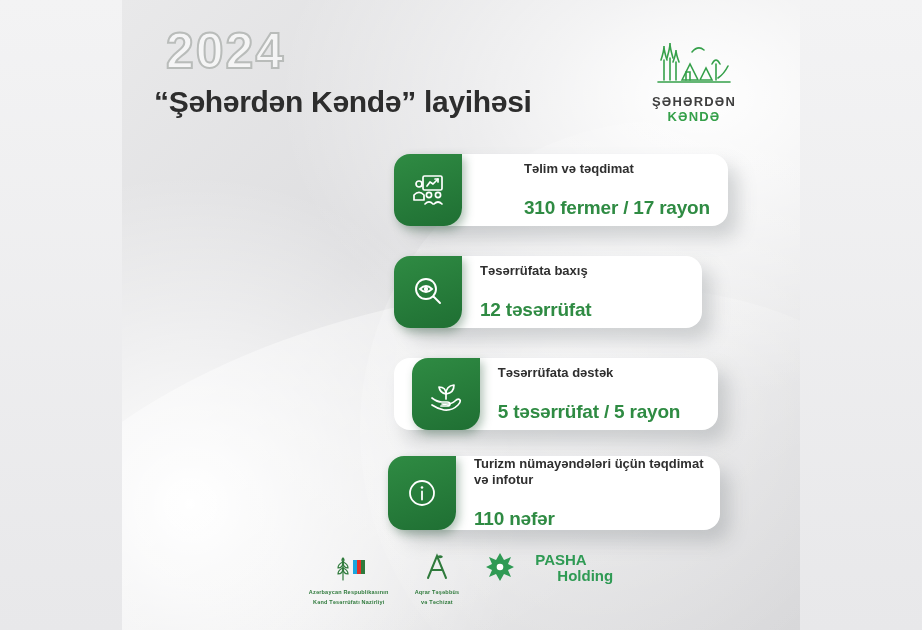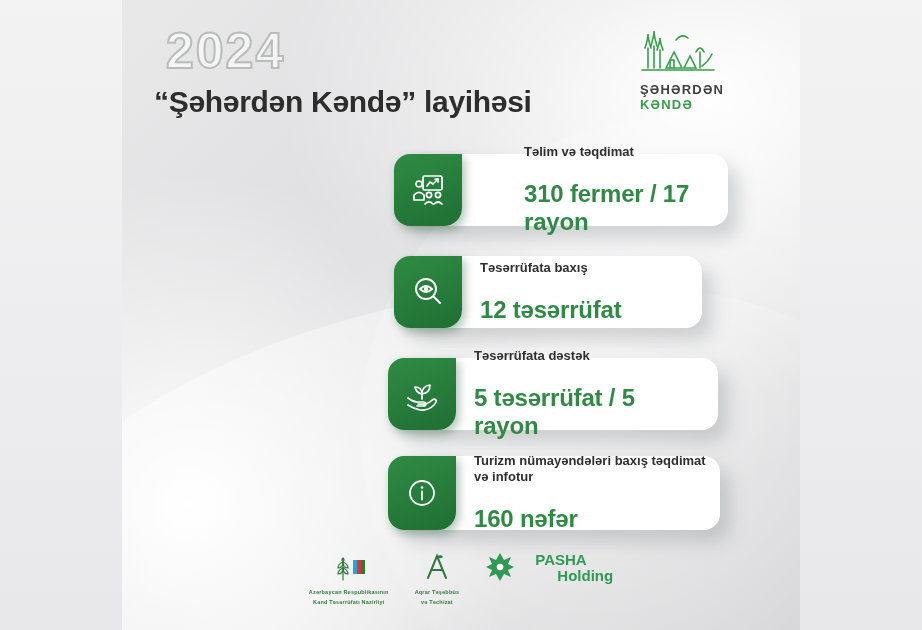--- a/index.html
+++ b/index.html
@@ -75,22 +75,23 @@
     top: 85px;
     font-size: 30px;
     font-weight: 700;
     color: #2d2d2d;
     letter-spacing: -0.3px;
   }
 
   .brandmark {
     position: absolute;
     right: 52px;
-    top: 18px;
+    top: 30px;
     width: 108px;
+    text-align: center;
     color: #2f8a3f;
   }
   .brandmark .glyph { line-height: 0; }
   .brandmark .bm-line1 {
     font-size: 13px;
     font-weight: 700;
     letter-spacing: 1.2px;
     color: #3f3f3f;
     margin-top: 2px;
   }
@@ -126,21 +127,21 @@
     box-shadow: 3px 4px 10px rgba(30,80,45,0.35);
   }
   .card .txt { padding-left: 12px; padding-right: 14px; }
   .card .lbl {
     font-size: 13px;
     font-weight: 700;
     color: #2f2f2f;
     line-height: 1.25;
   }
   .card .val {
-    font-size: 24px;
+    font-size: 19px;
     font-weight: 700;
     color: #2f8b43;
     margin-top: 20px;
     letter-spacing: -0.2px;
   }
 
   #card0 { left: 278px; top: 154px; width: 328px; gap: 44px; }
   #card1 { left: 278px; top: 256px; width: 302px; }
   #card2 { left: 272px; top: 358px; width: 324px; justify-content: center; }
   #card3 { left: 272px; top: 456px; width: 326px; height: 74px; }
@@ -266,22 +267,22 @@
         <div class="icon-box">
           <svg width="34" height="34" viewBox="0 0 34 34">
             <g stroke="#ffffff" stroke-width="1.8" fill="none" stroke-linecap="round">
               <circle cx="17" cy="17" r="12"></circle>
               <circle cx="17" cy="11.5" r="1.3" fill="#ffffff" stroke="none"></circle>
               <path d="M17 15.5 L17 23.5"></path>
             </g>
           </svg>
         </div>
         <div class="txt">
-          <div class="lbl">Turizm nümayəndələri baxış təqdimat və infotur</div>
-          <div class="val">160 nəfər</div>
+          <div class="lbl">Turizm nümayəndələri üçün təqdimat və infotur</div>
+          <div class="val">110 nəfər</div>
         </div>
       </div>
 
     </div>
 
     <div class="footer">
 
       <div class="logo">
         <div>
           <svg width="40" height="30" viewBox="0 0 40 30">

